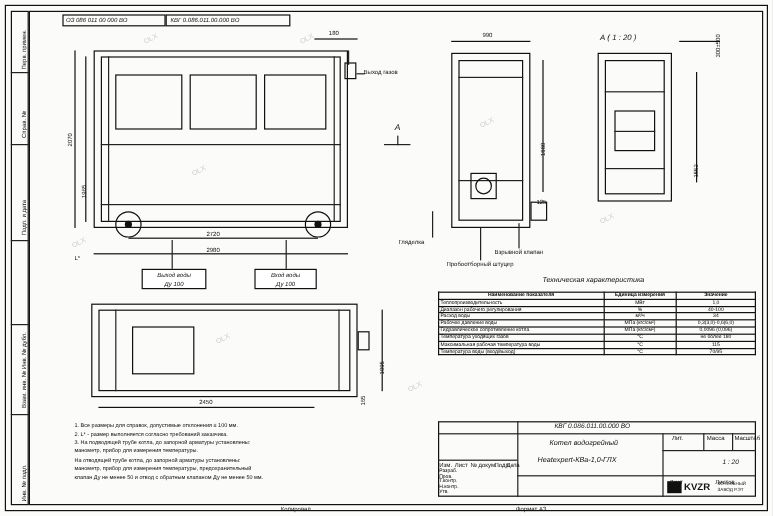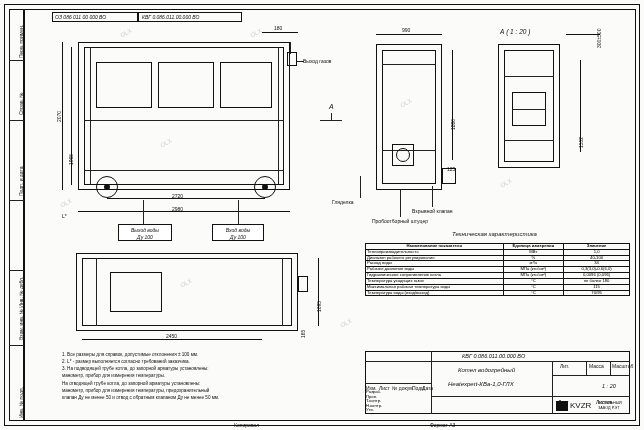--- a/index.html
+++ b/index.html
@@ -247,21 +247,21 @@
   <div id="title-rows" style="position:absolute;left:366px;top:390px;">
       <div style="font-size: 4.2px; line-height: 4.6px;">Разраб.</div>
       <div style="font-size: 4.2px; line-height: 4.6px;">Пров.</div>
       <div style="font-size: 4.2px; line-height: 4.6px;">Т.контр.</div>
       <div style="font-size: 4.2px; line-height: 4.6px;">Н.контр.</div>
       <div style="font-size: 4.2px; line-height: 4.6px;">Утв.</div>
     </div>
 
   <div class="box" style="left:553px;top:397px;width:77px;height:17px;border:0;"></div>
   <div style="position:absolute;left:556px;top:401px;width:12px;height:10px;background:#111;"></div>
-  <div class="lbl" style="left:570px;top:401px;font-size:8px;font-weight:normal;">KVZR</div>
+  <div class="lbl" style="left:570px;top:401px;font-size:8px;font-weight:bold;">KVZR</div>
   <div class="lbl" style="left:598px;top:401px;font-size:3.8px;">КОТЕЛЬНЫЙ</div>
   <div class="lbl" style="left:598px;top:406px;font-size:3.8px;">ЗАВОД Р.ЭТ</div>
 
   <div class="lbl" style="left:234px;top:422px;">Копировал</div>
   <div class="lbl" style="left:430px;top:422px;">Формат А3</div>
 
   <div class="wm" style="left:120px;top:30px;">OLX</div>
   <div class="wm" style="left:250px;top:30px;">OLX</div>
   <div class="wm" style="left:400px;top:100px;">OLX</div>
   <div class="wm" style="left:160px;top:140px;">OLX</div>

